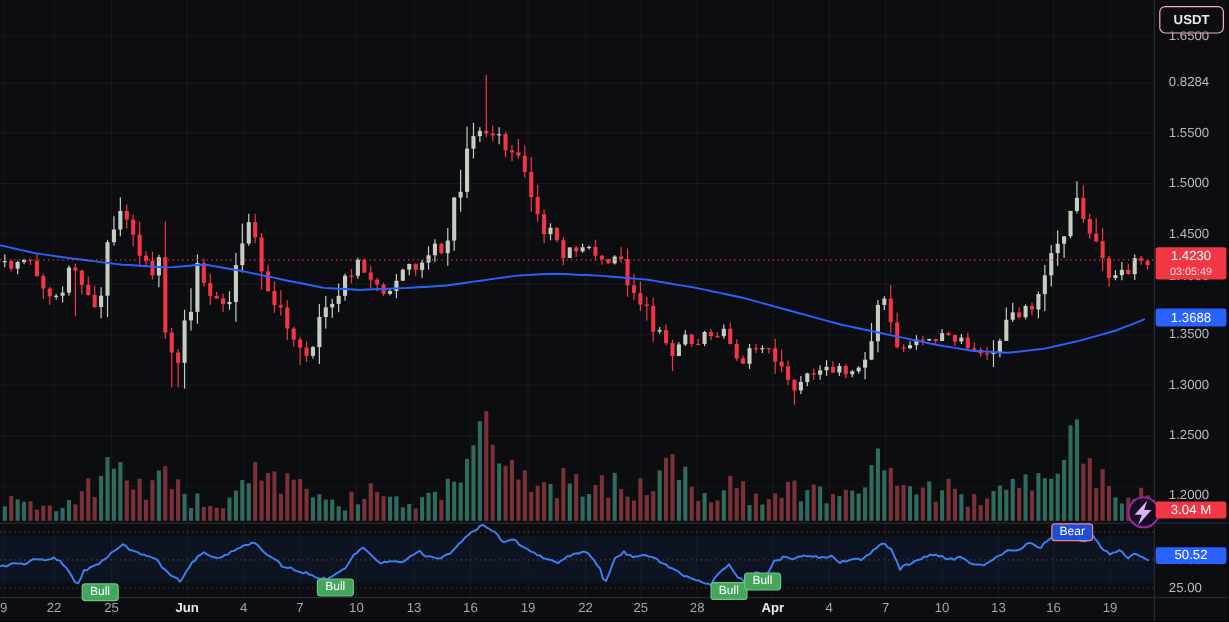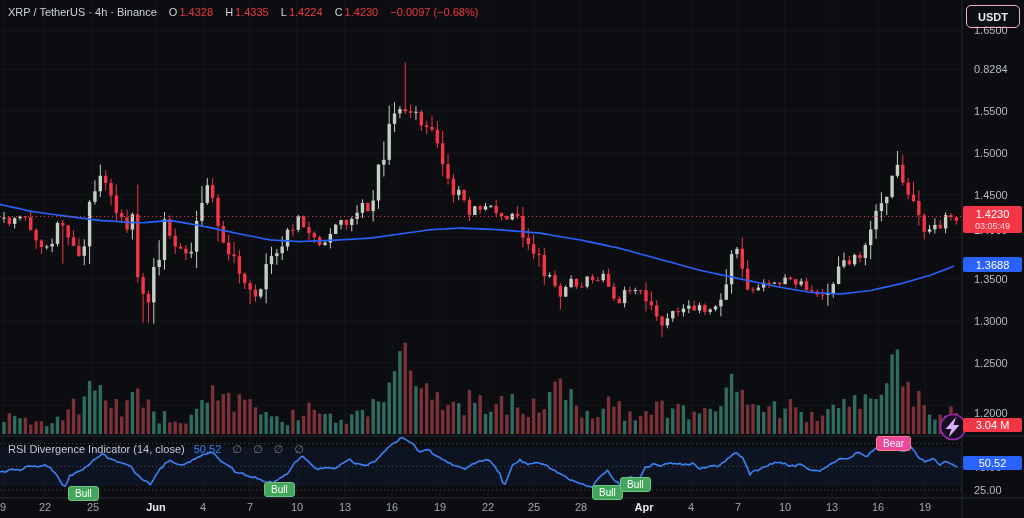--- a/index.html
+++ b/index.html
@@ -27,21 +27,21 @@
   #vol-badge{top:418px;height:14px;}
   #rsi-badge{top:456px;height:14px;}
   .rsi-legend{position:absolute;left:8px;top:443px;z-index:5;font-size:11px;color:#c4c7cd;white-space:nowrap;}
   .rsi-legend .val-blue{color:#3b82f6;margin-left:6px;}
   .rsi-legend .mk{color:#787b86;margin-left:8px;letter-spacing:4px;}
   .tl{position:absolute;transform:translateX(-50%);top:501px;font-size:11px;color:#a2a5ac;z-index:4;}
   .tl.major{color:#e8e9ec;font-weight:700;}
   .tag{position:absolute;z-index:7;font-size:10px;line-height:13px;padding:0 6px;border-radius:3px;
     color:#fff;transform:translateX(0);}
   .tag.bull{background:#43a65c;border:1px solid #6ec284;}
-  .tag.bear{background:#ec4899;border:1px solid #ff7a84;}
+  .tag.bear{background:#1d4ed8;border:1px solid #ff7a84;}
 </style>
 </head>
 <body>
 
 <div id="app">
 
   <svg id="chart" width="1024" height="518" viewBox="0 0 1024 518">
     <g id="grid-layer">
         <line x1="3" x2="3" y1="0" y2="497" stroke="rgba(255,255,255,0.045)" stroke-width="1"></line>
         <line x1="45" x2="45" y1="0" y2="497" stroke="rgba(255,255,255,0.045)" stroke-width="1"></line>
@@ -629,28 +629,20 @@
         <line x1="0" x2="1024" y1="498" y2="498" stroke="#262a33" stroke-width="1"></line>
         <line x1="962" x2="962" y1="0" y2="518" stroke="#262a33" stroke-width="1"></line>
       </g>
     <g id="boost-btn" cursor="pointer">
       <circle cx="953" cy="427" r="12.5" fill="rgba(22,12,30,0.92)" stroke="#9c27b0" stroke-width="1.6"></circle>
       <polygon points="956,417 945.5,429 951.5,429 948.5,437.5 959.5,425 953.5,425" fill="#d8b4fe"></polygon>
     </g>
   </svg>
 
   <div class="legend">
-    <div class="row ohlc">
-      <span class="lbl">XRP / TetherUS · 4h · Binance</span>
-      <span class="grp lbl">O</span><span class="val-red">1.4328</span>
-      <span class="grp lbl">H</span><span class="val-red">1.4335</span>
-      <span class="grp lbl">L</span><span class="val-red">1.4224</span>
-      <span class="grp lbl">C</span><span class="val-red">1.4230</span>
-      <span class="grp val-red">−0.0097 (−0.68%)</span>
-    </div>
   </div>
 
   <div class="usdt-btn">USDT</div>
 
   <div id="price-axis">
       <div class="pl" style="top: 30px;">1.6500</div>
       <div class="pl" style="top: 69px;">0.8284</div>
       <div class="pl" style="top: 111px;">1.5500</div>
       <div class="pl" style="top: 153px;">1.5000</div>
       <div class="pl" style="top: 195px;">1.4500</div>
@@ -668,25 +660,20 @@
   <div class="badge blue" id="sma-badge">
     <div>1.3688</div>
   </div>
   <div class="badge red" id="vol-badge">
     <div>3.04 M</div>
   </div>
   <div class="badge blue" id="rsi-badge">
     <div>50.52</div>
   </div>
 
-  <div class="rsi-legend">
-    <span>RSI Divergence Indicator (14, close)</span>
-    <span class="val-blue">50.52</span>
-    <span class="mk">∅ ∅ ∅ ∅</span>
-  </div>
 
   <div id="rsi-axis">
       <div class="pl" style="top: 467px;">75.00</div>
       <div class="pl" style="top: 490px;">25.00</div>
     </div>
   <div id="time-axis">
       <div class="tl" style="left: 3px;">9</div>
       <div class="tl" style="left: 45px;">22</div>
       <div class="tl" style="left: 93px;">25</div>
       <div class="tl major" style="left: 156px;">Jun</div>

